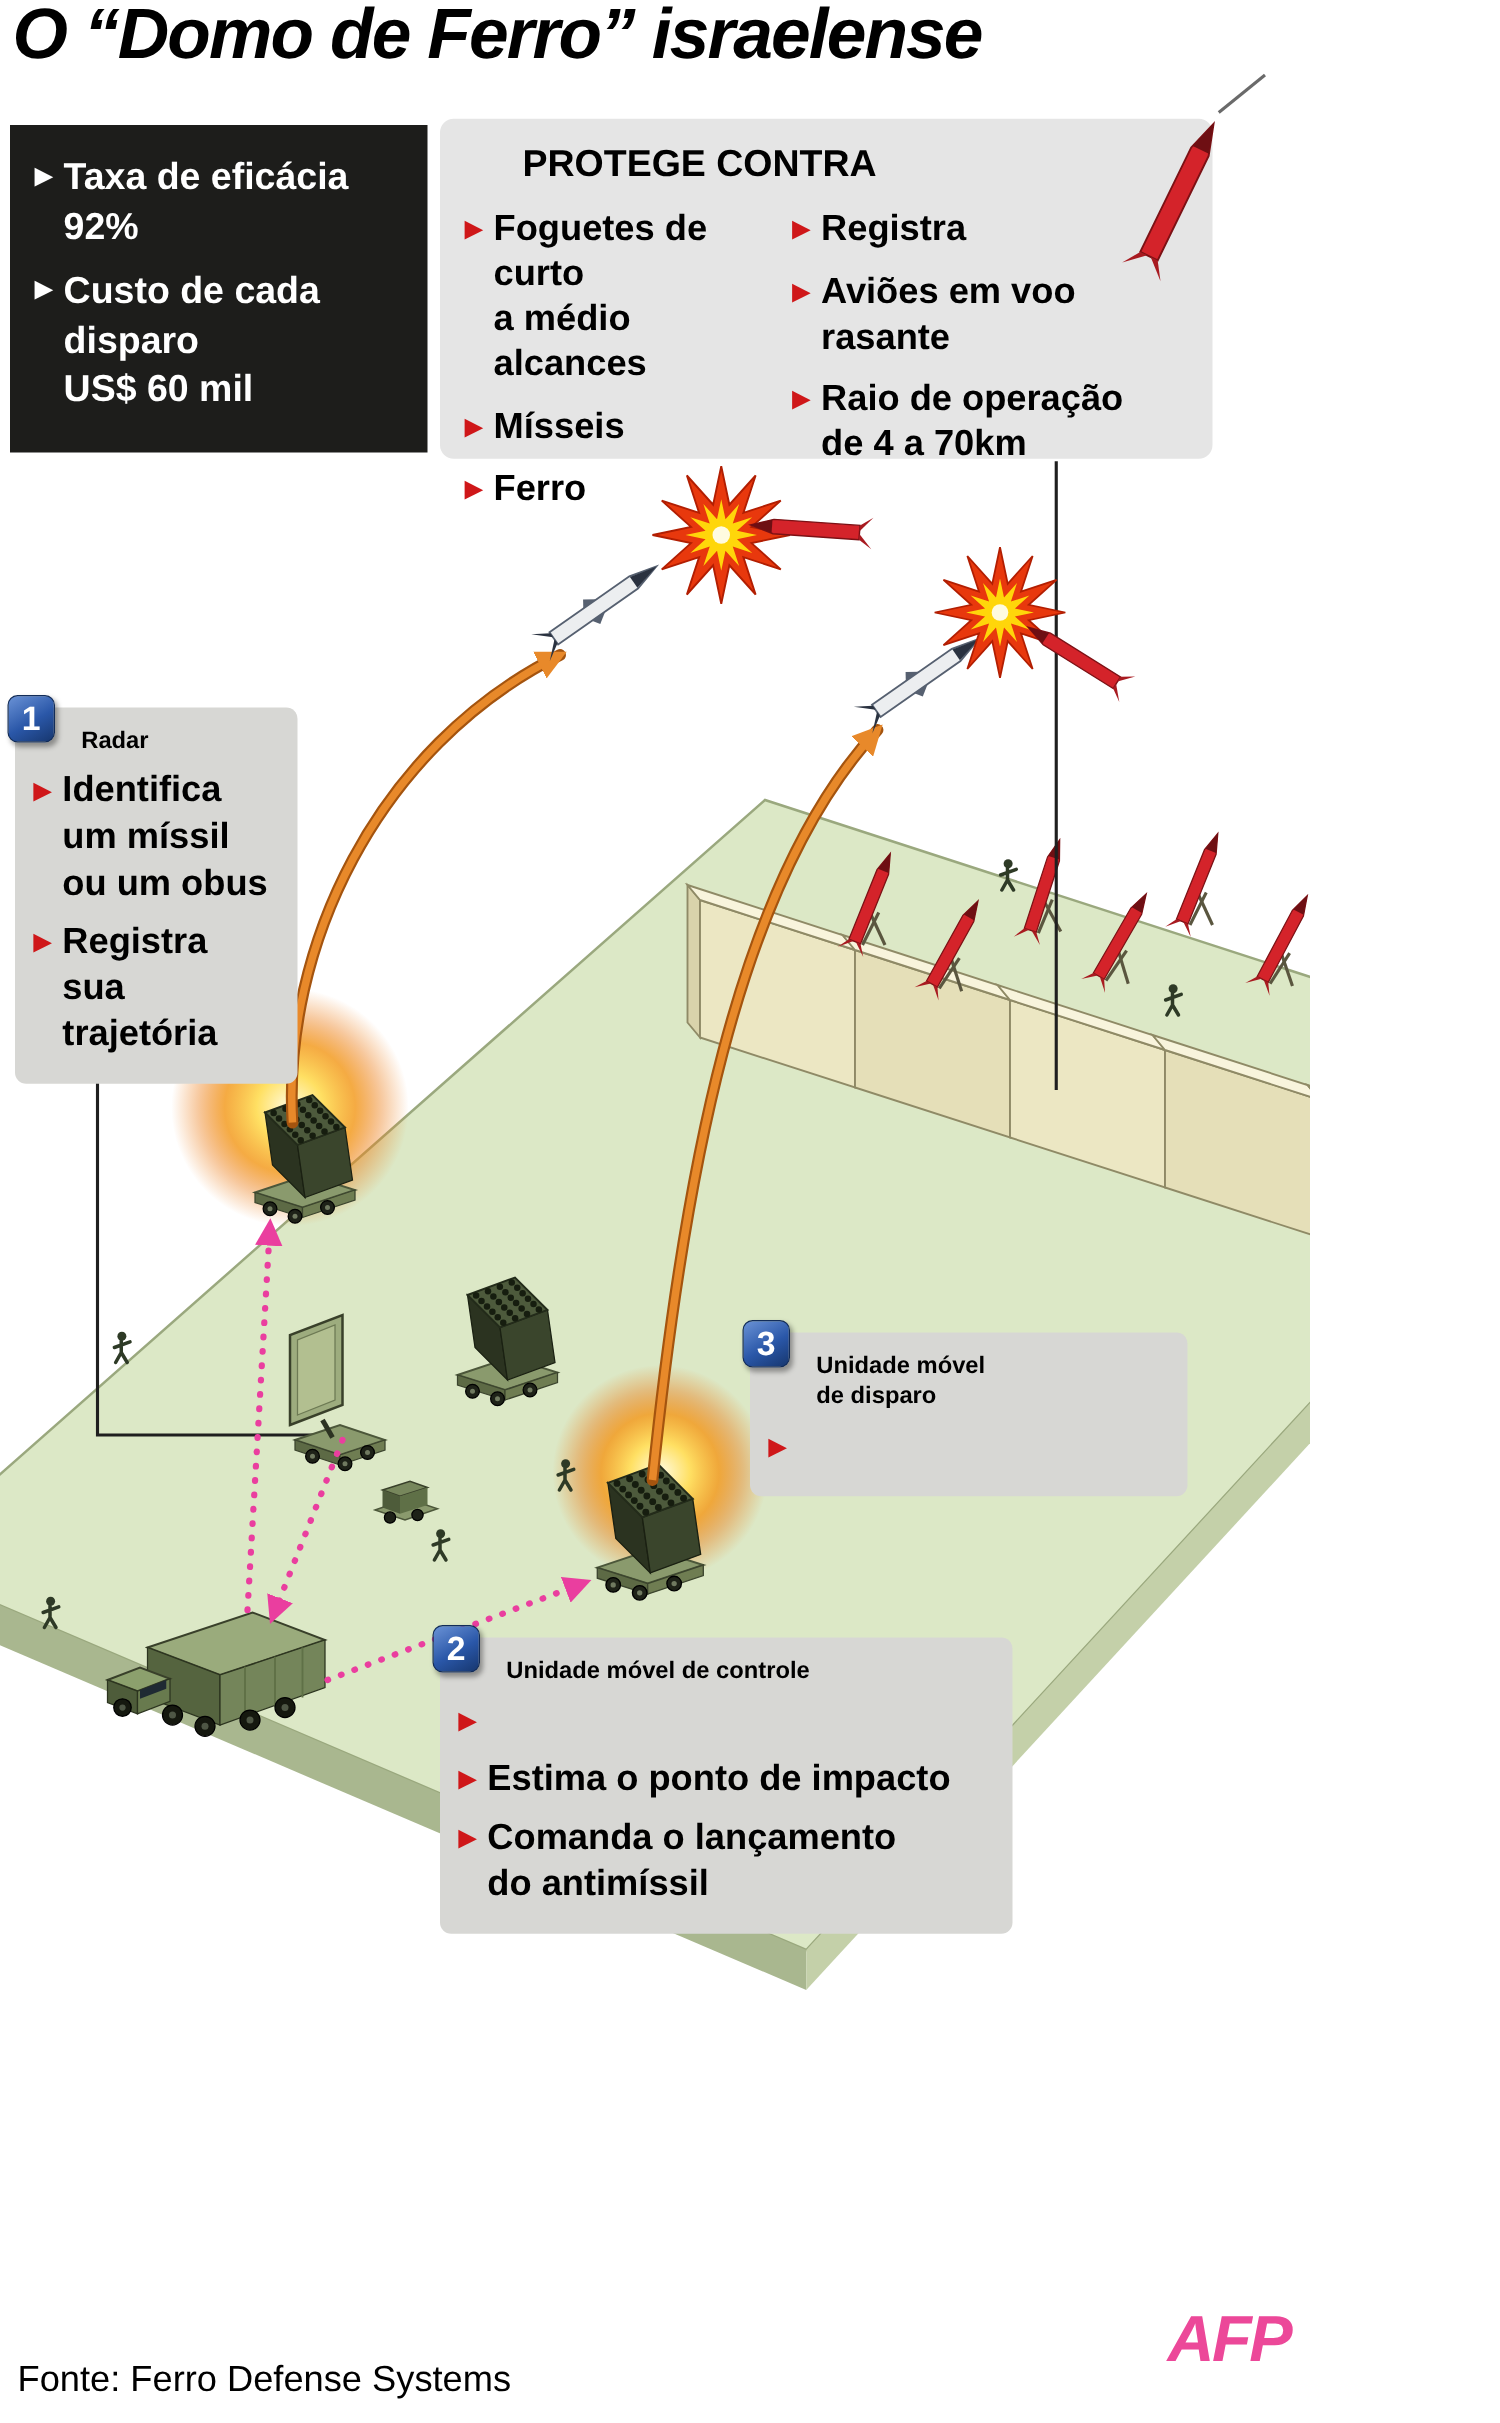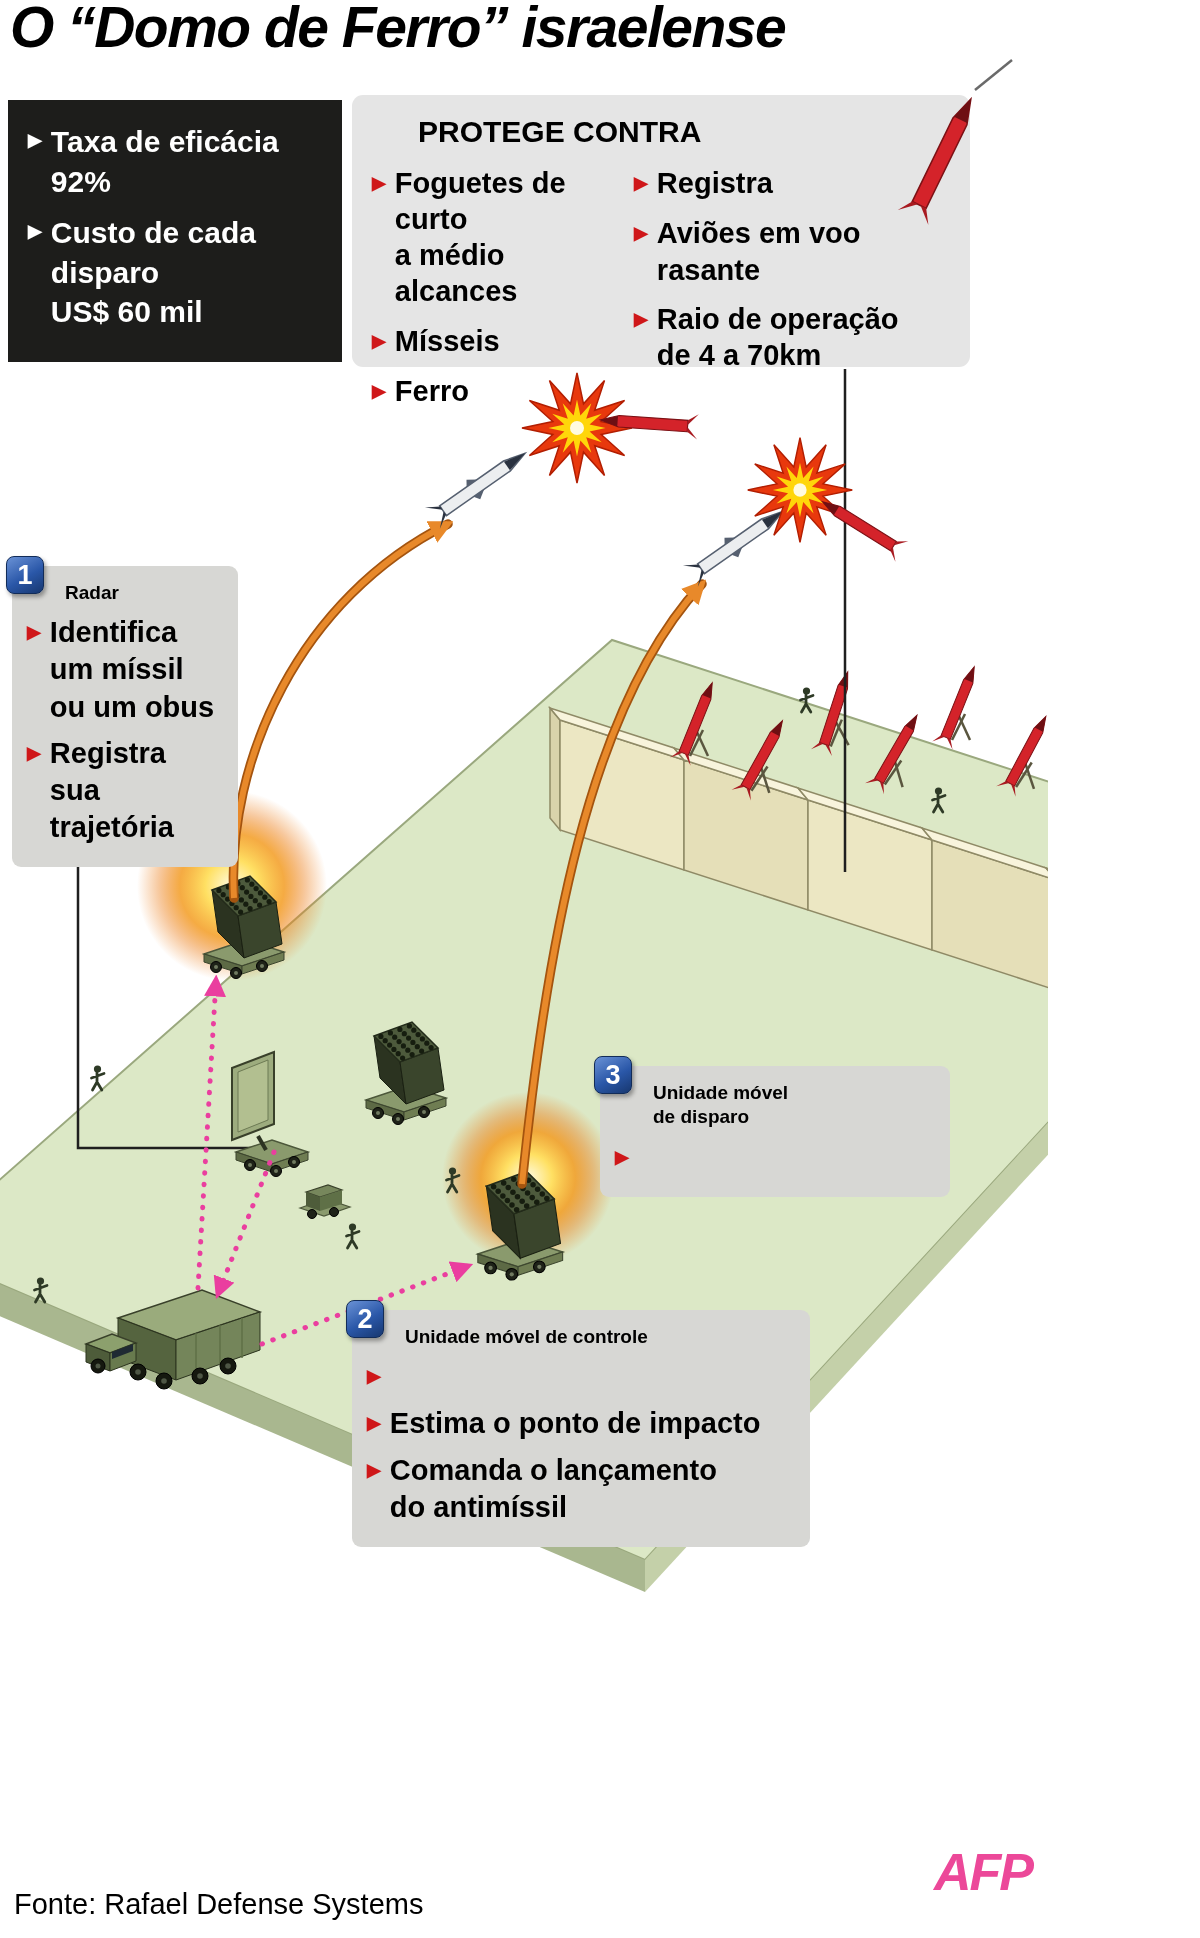--- a/index.html
+++ b/index.html
@@ -361,16 +361,16 @@
       <span class="arrow red">▶</span>
       <span class="bullet-text">Estima o ponto de impacto</span>
     </div>
     <div class="bullet-item">
       <span class="arrow red">▶</span>
       <span class="bullet-text">Comanda o lançamento
 do antimíssil</span>
     </div>
   </div>
 
-  <div class="source">Fonte: Rafael Defense Systems</div>
+  <div class="source">Fonte: Ferro Defense Systems</div>
   <div class="afp">AFP</div>
 
 </div>
 
 </body></html>

